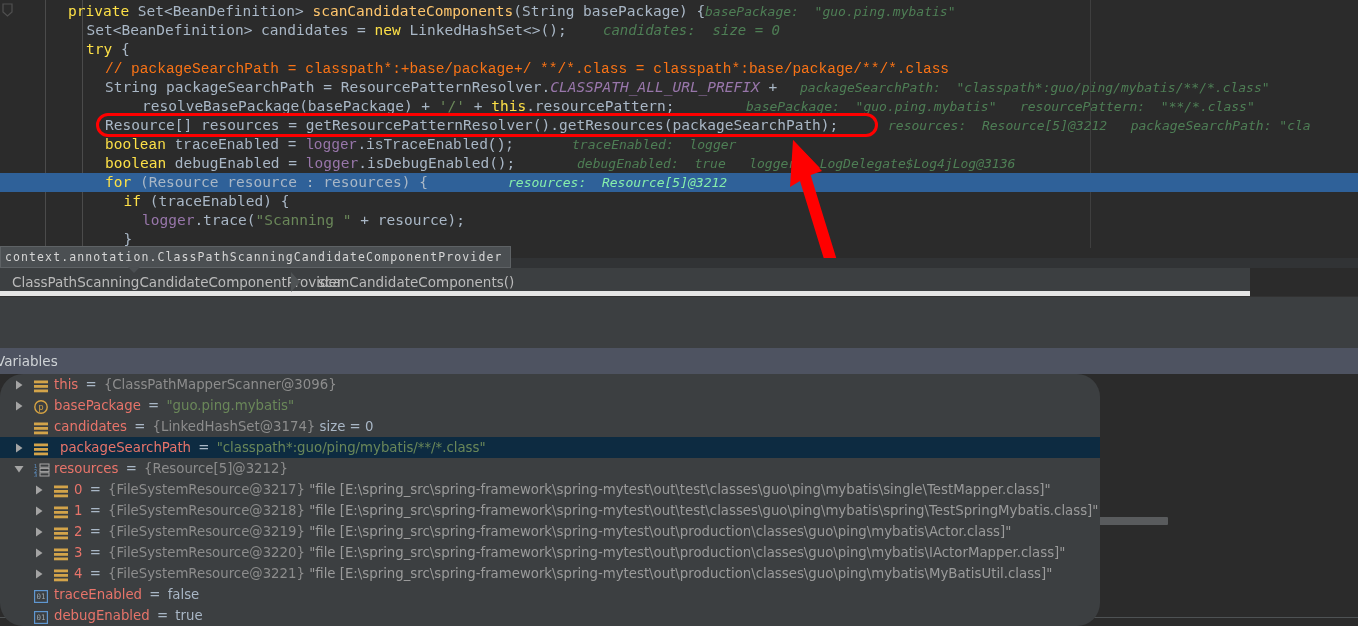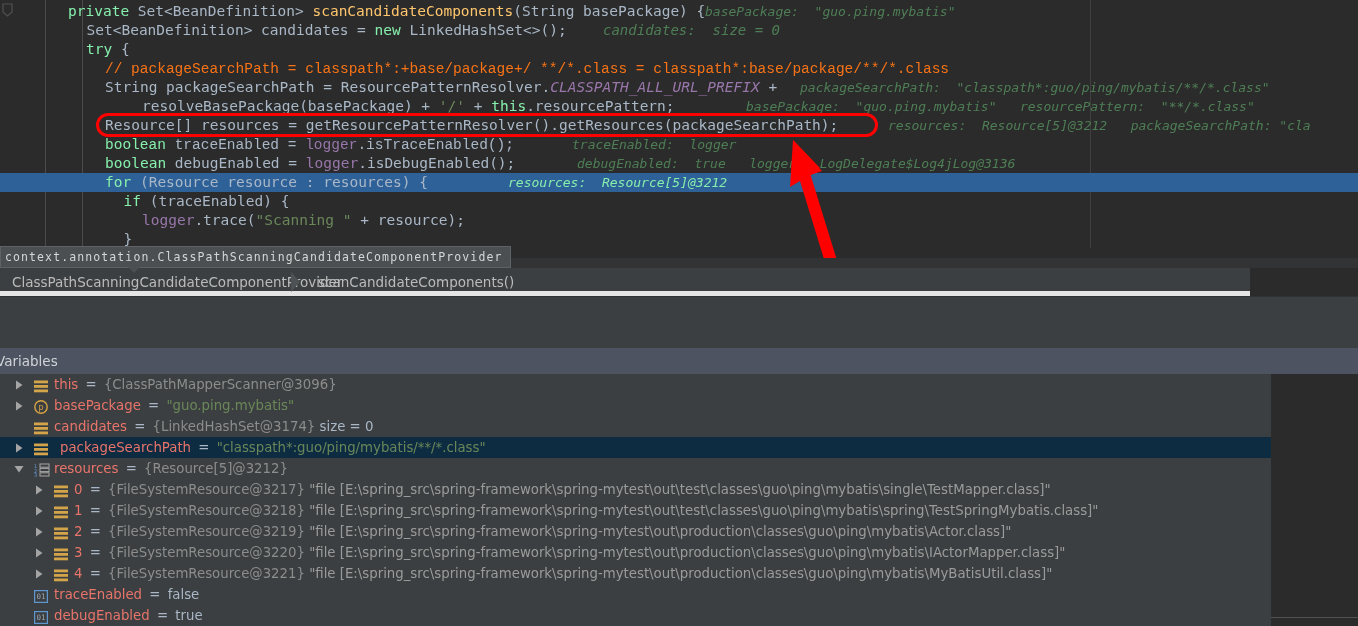--- a/index.html
+++ b/index.html
@@ -28,21 +28,21 @@
   }
 
   .code-line {
     position: absolute; left: 0; right: 0; height: 19px; line-height: 19px;
     white-space: pre; font-family: "DejaVu Sans Mono", monospace; font-size: 14.5px;
   }
   .code-line .txt { display: inline-block; padding-left: 0; }
   .sel-line { background: #2f6199; }
 
   
-  .kw  { color: #86efac; }
+  .kw  { color: #fde047; }
   .def { color: #a9b7c6; }
   .mth { color: #ffc66d; }
   .fld { color: #9876aa; }
   .str { color: #6a8759; }
   .cmt { color: #f97316; font-family: Liberation Mono, monospace; }
   .stc { color: #9876aa; font-style: italic; }
   .hint { color: #4e7e55; font-style: italic; }
   .hint-sel { color: #86efac; font-style: italic; margin-left: 44px; }
 
   
@@ -106,22 +106,22 @@
   
   #vars-header {
     position: absolute; left: 0; top: 348px; width: 1358px; height: 26px;
     background: #4e5361;
   }
   #vars-header-label {
     position: absolute; left: -4px; top: 0; height: 26px; line-height: 26px;
     color: #cfd3d6; font-size: 13.5px; white-space: nowrap;
   }
   #vars-body {
-    position: absolute; left: 0; top: 374px; width: 1271px; height: 252px;
-    background: #3c3f41; overflow: hidden;
+    position: absolute; left: 0; top: 374px; width: 1100px; height: 252px;
+    background: #3c3f41; overflow: hidden; border-radius: 23px;
   }
   .var-row {
     position: absolute; left: 0; width: 1358px; height: 21px; line-height: 21px;
     white-space: nowrap; font-size: 13.3px; font-family: "DejaVu Sans", sans-serif;
   }
   .var-row.selected { background: #0d2b41; }
 
   .twisty {
     position: absolute; width: 10px; height: 21px;
   }

